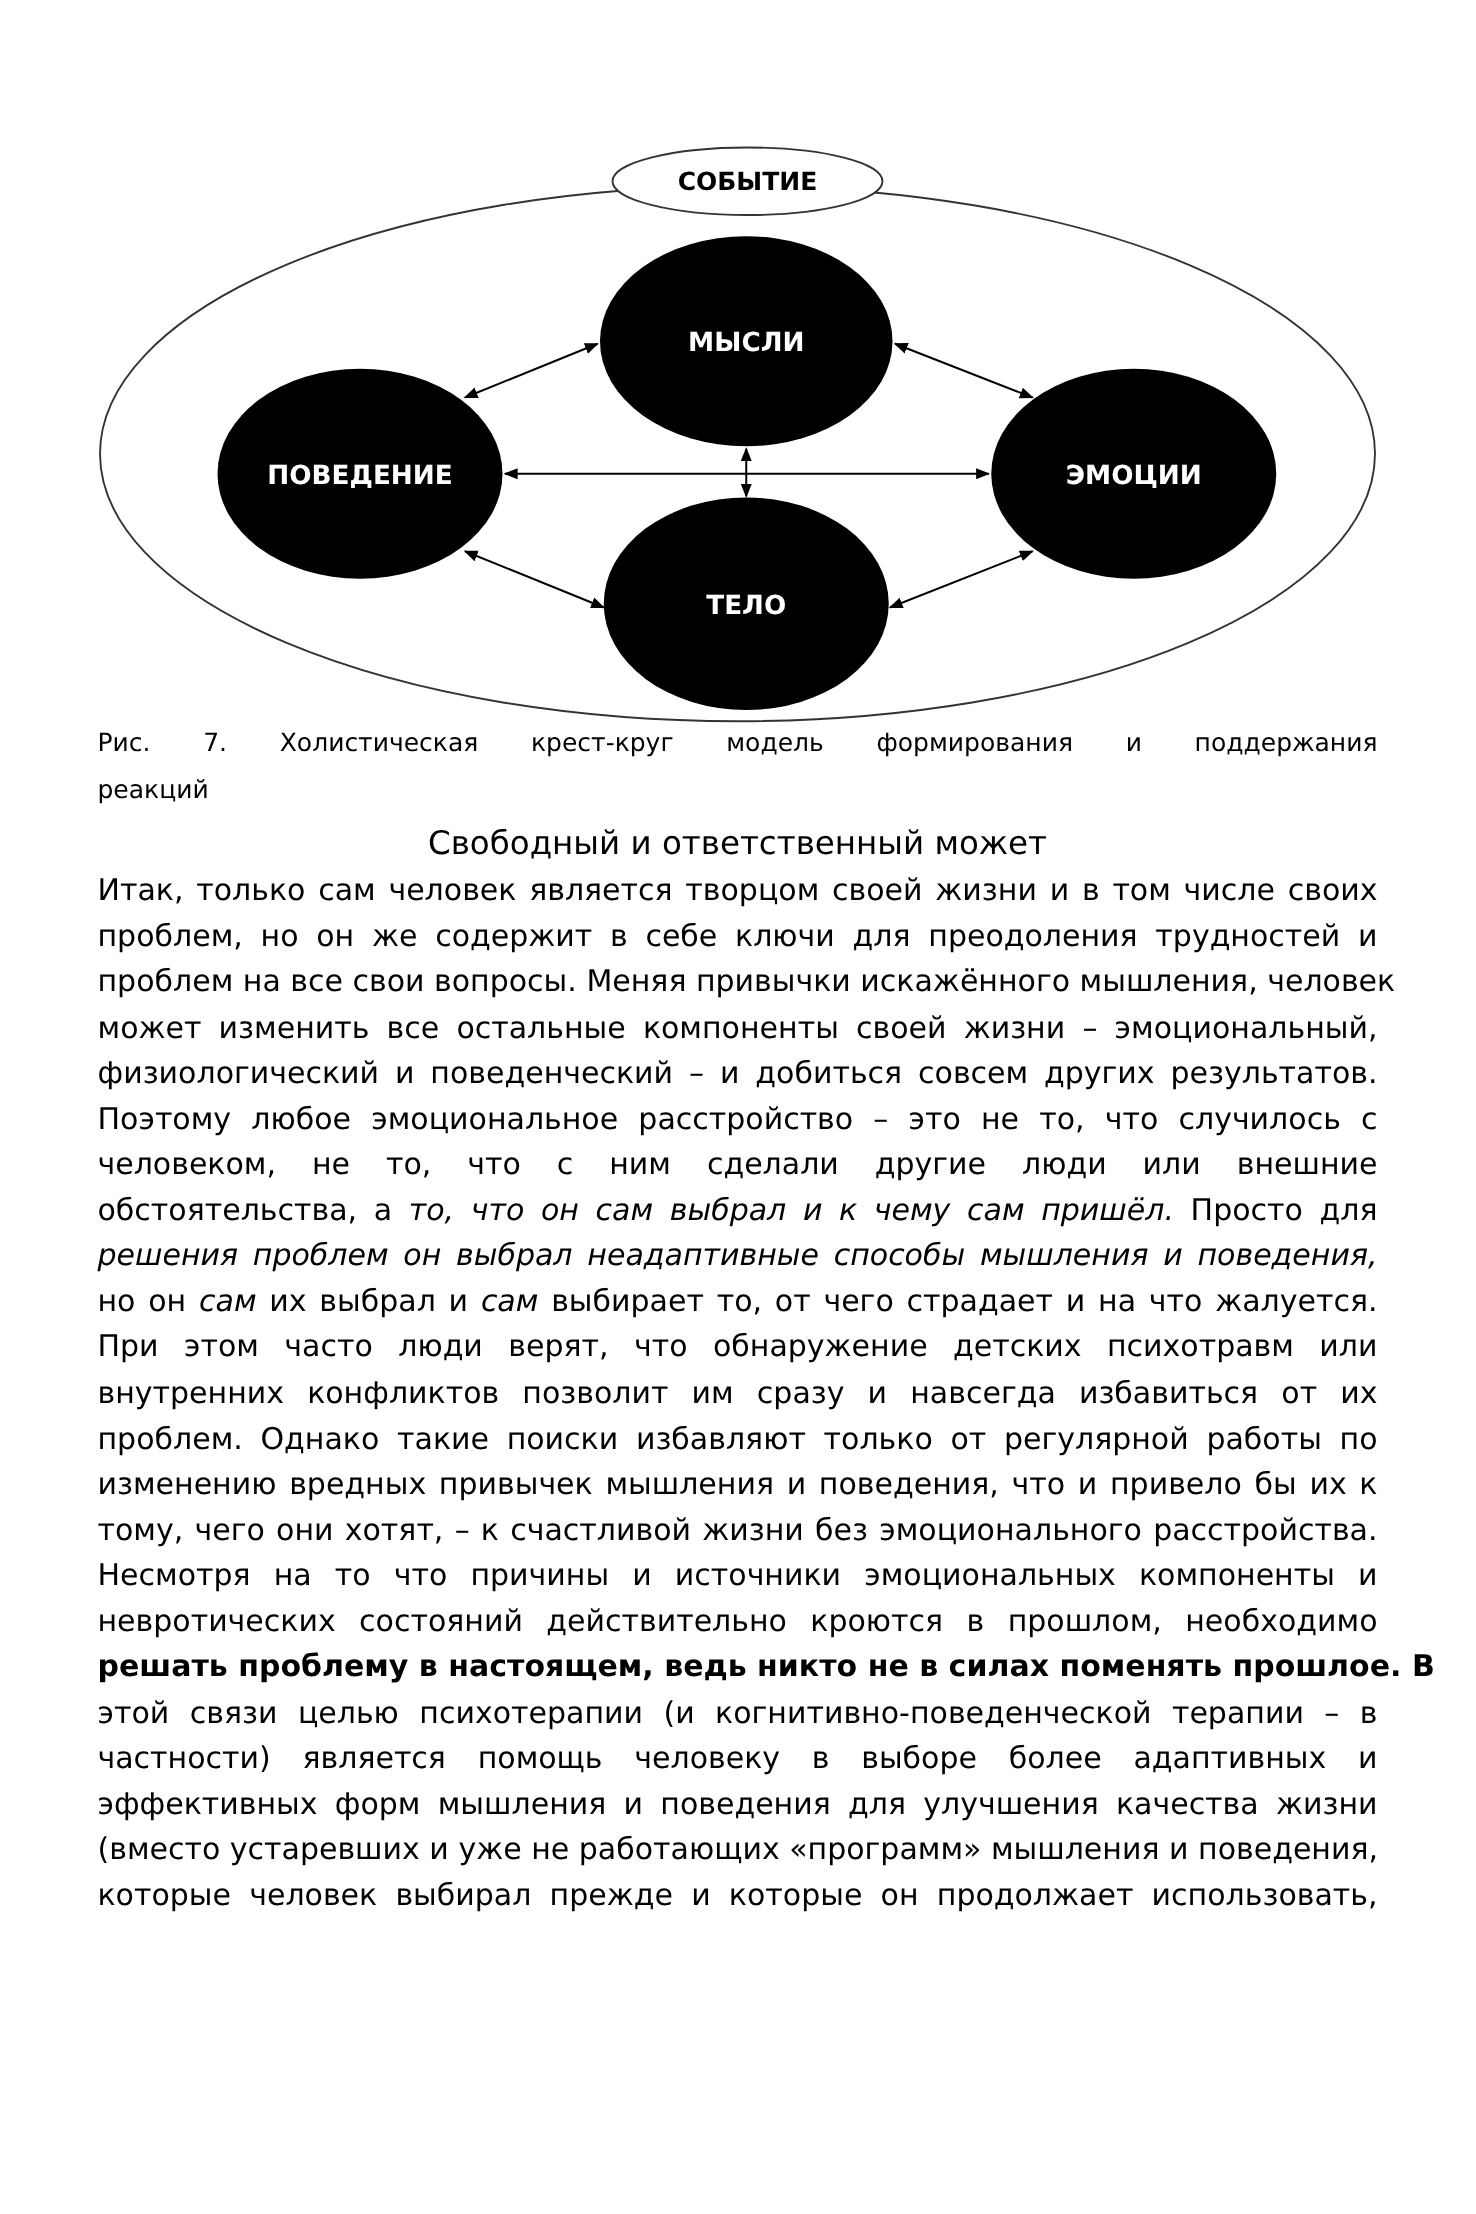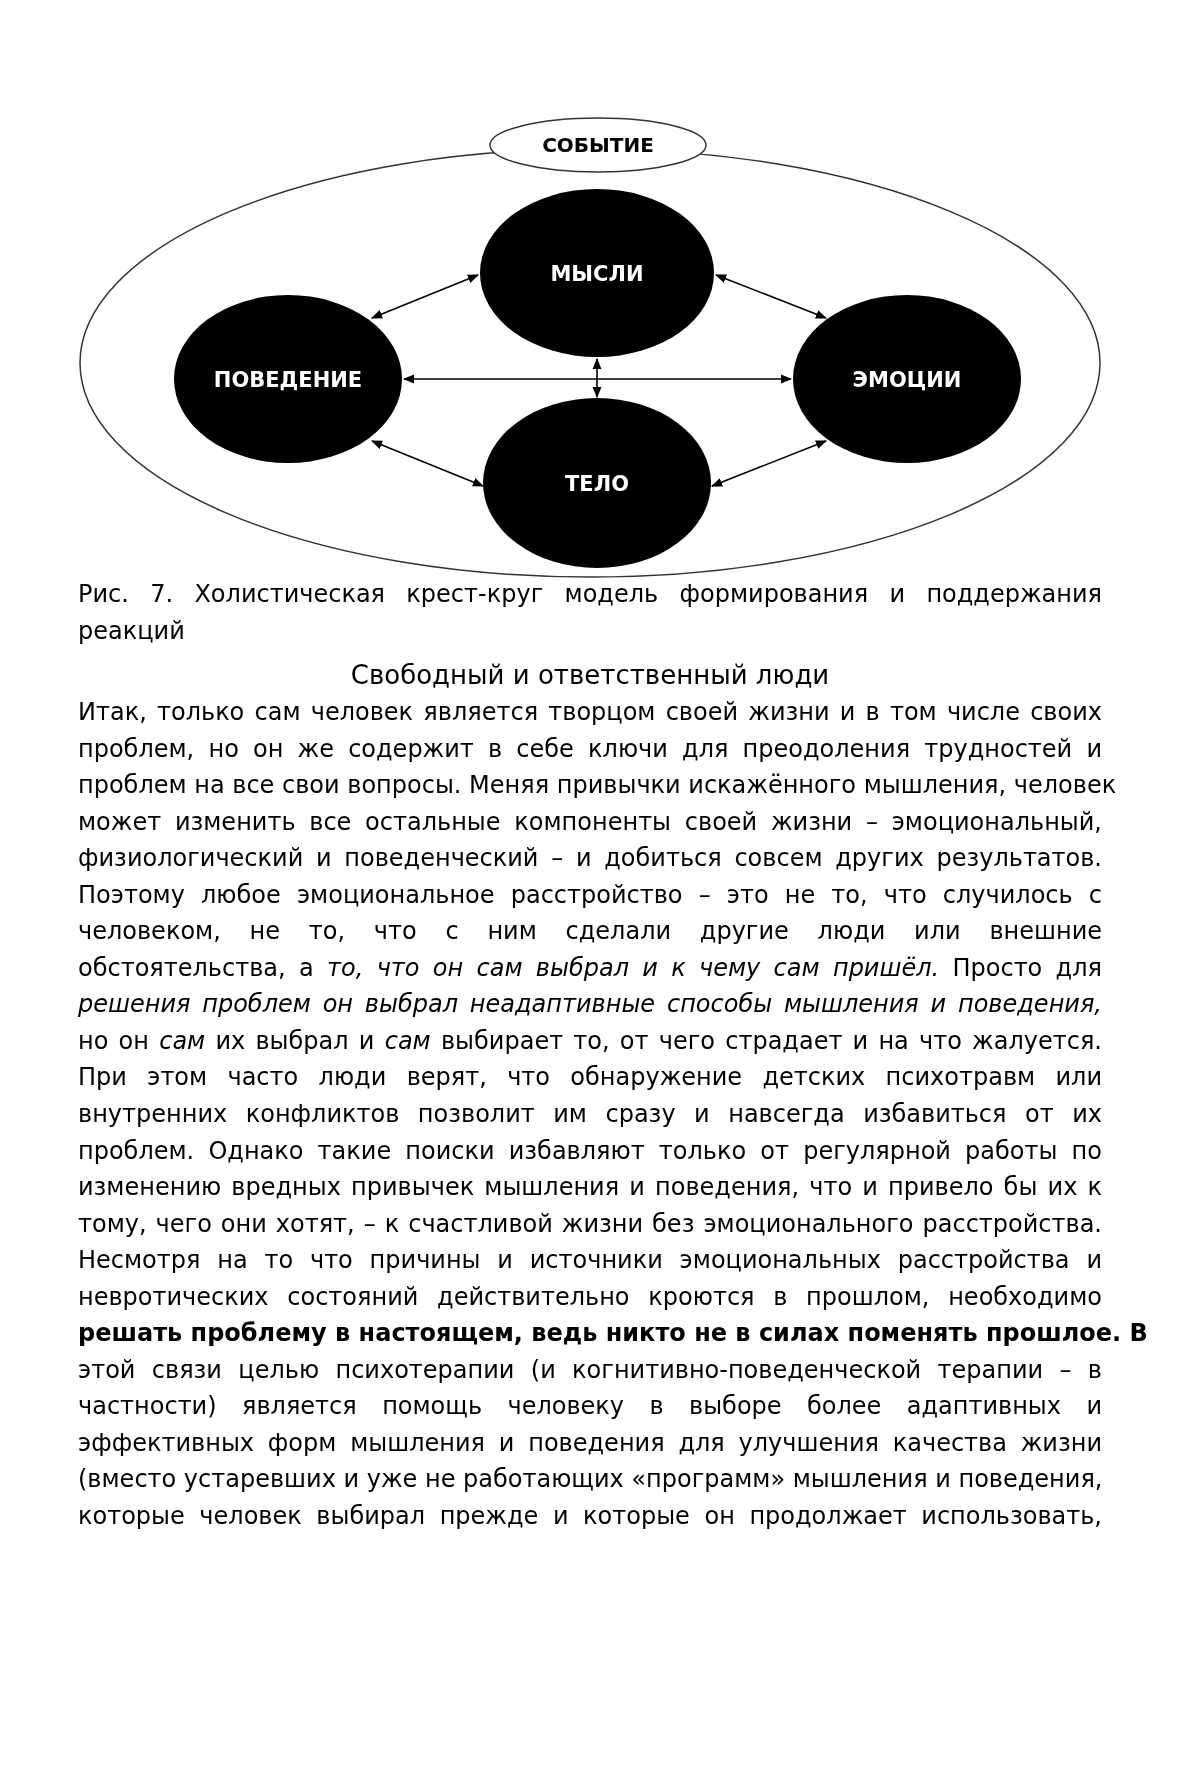--- a/index.html
+++ b/index.html
@@ -2,21 +2,21 @@
 <html><head>
 <meta charset="utf-8">
 <style>
   html, body { margin: 0; padding: 0; background: #ffffff; }
   body { width: 1181px; height: 1771px; position: relative; overflow: hidden;
          font-family: "DejaVu Sans", sans-serif; color: #000; }
   #diagram { position: absolute; left: 0; top: 0; width: 1181px; height: 600px; }
   .node-label { font-family: "DejaVu Sans", sans-serif; font-weight: bold; font-size: 21px; fill: #ffffff; }
   .event-label { font-family: "DejaVu Sans", sans-serif; font-weight: bold; font-size: 20px; fill: #000; }
   .caption { position: absolute; left: 78px; width: 1024px; top: 576px;
-             font-size: 24px; line-height: 37px; }
+             font-size: 20px; line-height: 37px; }
   .line { display: block; white-space: nowrap; text-align: justify; text-align-last: justify; }
   .line.last { text-align-last: left; }
   .heading { position: absolute; left: 78px; width: 1024px; top: 655px;
              text-align: center; font-size: 26px; line-height: 40px; }
   .body-text { position: absolute; left: 78px; width: 1024px; top: 694px;
                font-size: 24px; line-height: 36.55px; }
   .body-text .line { overflow: visible; }
   em { font-style: italic; }
 </style>
 </head>
@@ -61,39 +61,39 @@
     <ellipse cx="597" cy="483" rx="114" ry="85" fill="#000"></ellipse>
     <text class="node-label" x="597" y="491" text-anchor="middle">ТЕЛО</text>
   </g>
 </svg>
 
 <div class="caption">
   <span class="line">Рис. 7. Холистическая крест-круг модель формирования и поддержания</span>
   <span class="line last">реакций</span>
 </div>
 
-<div class="heading">Свободный и ответственный люди</div>
+<div class="heading">Свободный и ответственный может</div>
 
 <div class="body-text" id="body-text">
     <span class="line" style="white-space: nowrap;"><span>Итак, только сам человек является творцом своей жизни и в том числе своих</span></span>
     <span class="line" style="white-space: nowrap;"><span>проблем, но он же содержит в себе ключи для преодоления трудностей и</span></span>
     <span class="line" style="white-space: nowrap;"><span>проблем на все свои вопросы. Меняя привычки искажённого мышления, человек</span></span>
     <span class="line" style="white-space: nowrap;"><span>может изменить все остальные компоненты своей жизни – эмоциональный,</span></span>
     <span class="line" style="white-space: nowrap;"><span>физиологический и поведенческий – и добиться совсем других результатов.</span></span>
     <span class="line" style="white-space: nowrap;"><span>Поэтому любое эмоциональное расстройство – это не то, что случилось с</span></span>
     <span class="line" style="white-space: nowrap;"><span>человеком, не то, что с ним сделали другие люди или внешние</span></span>
     <span class="line" style="white-space: nowrap;"><span>обстоятельства, а </span><em>то, что он сам выбрал и к чему сам пришёл.</em><span> Просто для</span></span>
     <span class="line" style="white-space: nowrap; font-style: italic;"><span>решения проблем он выбрал неадаптивные способы мышления и поведения,</span></span>
     <span class="line" style="white-space: nowrap;"><span>но он </span><em>сам</em><span> их выбрал и </span><em>сам</em><span> выбирает то, от чего страдает и на что жалуется.</span></span>
     <span class="line" style="white-space: nowrap;"><span>При этом часто люди верят, что обнаружение детских психотравм или</span></span>
     <span class="line" style="white-space: nowrap;"><span>внутренних конфликтов позволит им сразу и навсегда избавиться от их</span></span>
     <span class="line" style="white-space: nowrap;"><span>проблем. Однако такие поиски избавляют только от регулярной работы по</span></span>
     <span class="line" style="white-space: nowrap;"><span>изменению вредных привычек мышления и поведения, что и привело бы их к</span></span>
     <span class="line" style="white-space: nowrap;"><span>тому, чего они хотят, – к счастливой жизни без эмоционального расстройства.</span></span>
-    <span class="line" style="white-space: nowrap;"><span>Несмотря на то что причины и источники эмоциональных расстройства и</span></span>
+    <span class="line" style="white-space: nowrap;"><span>Несмотря на то что причины и источники эмоциональных компоненты и</span></span>
     <span class="line" style="white-space: nowrap;"><span>невротических состояний действительно кроются в прошлом, необходимо</span></span>
     <span class="line" style="white-space: nowrap; font-weight: bold;"><span>решать проблему в настоящем, ведь никто не в силах поменять прошлое. В</span></span>
     <span class="line" style="white-space: nowrap;"><span>этой связи целью психотерапии (и когнитивно-поведенческой терапии – в</span></span>
     <span class="line" style="white-space: nowrap;"><span>частности) является помощь человеку в выборе более адаптивных и</span></span>
     <span class="line" style="white-space: nowrap;"><span>эффективных форм мышления и поведения для улучшения качества жизни</span></span>
     <span class="line" style="white-space: nowrap;"><span>(вместо устаревших и уже не работающих «программ» мышления и поведения,</span></span>
     <span class="line" style="white-space: nowrap;"><span>которые человек выбирал прежде и которые он продолжает использовать,</span></span>
   </div>
 
 </body></html>

